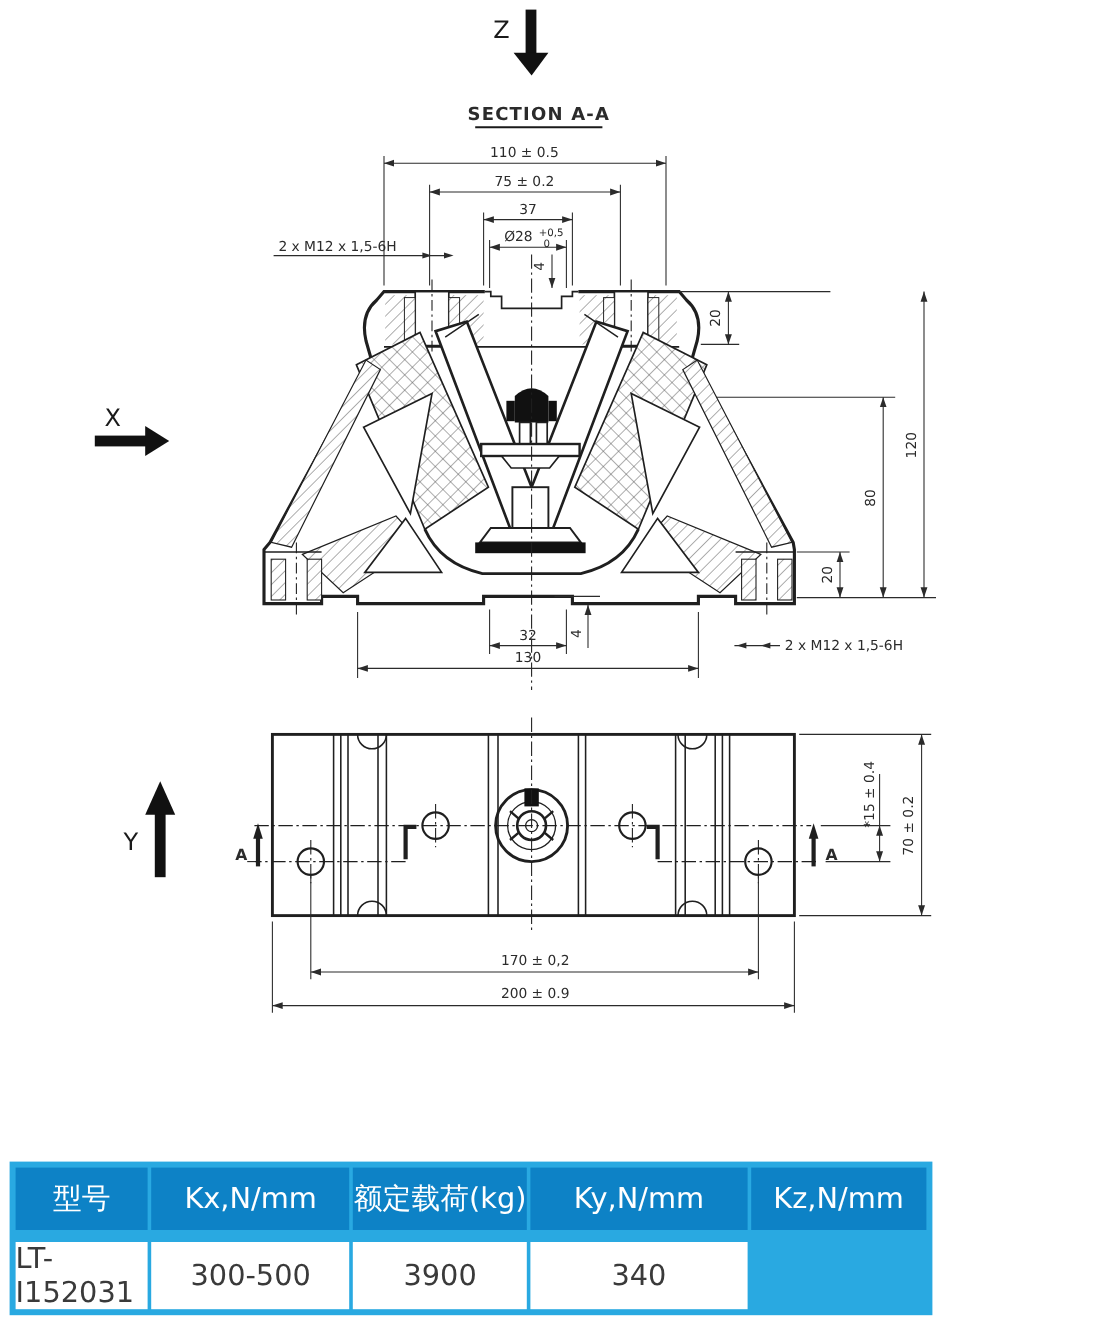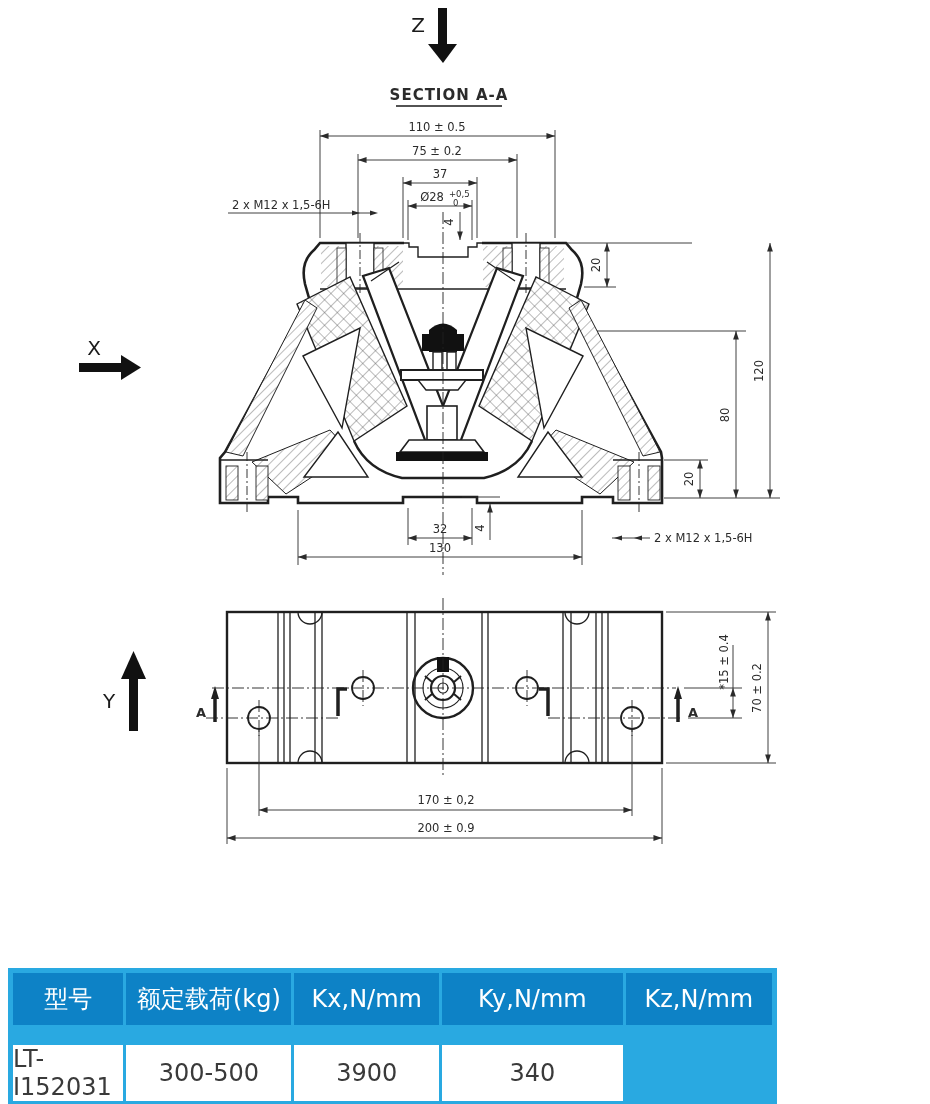--- a/index.html
+++ b/index.html
@@ -8,21 +8,21 @@
   svg text{fill:#2b2b2b;font-family:"DejaVu Sans",sans-serif;}
   .dim{font-size:11.5px;}
   .dimsm{font-size:8.5px;}
   .axis-label{font-size:20px;fill:#1a1a1a;}
   .sec-title{font-size:15px;font-weight:bold;letter-spacing:1px;}
   .a-mark{font-size:13px;font-weight:bold;}
   
   .spec-table{position:absolute;left:8px;top:968px;width:769px;background:var(--frame,#29a9e1);
               padding:5px;box-sizing:border-box;}
   .tbl-grid{display:grid;grid-template-columns:135fr 202fr 177fr 221fr 179fr;gap:3px;}
-  .tbl-grid + .tbl-grid{margin-top:20px;}
+  .tbl-grid + .tbl-grid{margin-top:10px;}
   .th-cell{background:var(--accent,#0d82c6);color:#fff;font-size:24px;height:52px;
            display:flex;align-items:center;justify-content:center;}
   .td-cell{background:#fff;color:#3a3a3a;font-size:24px;height:56px;
            display:flex;align-items:center;justify-content:center;}
 </style>
 </head>
 <body>
 
 <div class="page">
 
@@ -280,22 +280,22 @@
         <line x1="662" y1="768" x2="662" y2="844"></line>
     <line x1="227" y1="838" x2="662" y2="838" marker-start="url(#ma)" marker-end="url(#ma)"></line>
     <text class="dim" x="446" y="832" text-anchor="middle" stroke="none">200 ± 0.9</text>
   </g>
 </svg>
 
 
 <div class="spec-table">
   <div class="tbl-grid">
     <div class="th-cell">型号</div>
+    <div class="th-cell">Kx,N/mm</div>
     <div class="th-cell">额定载荷(kg)</div>
-    <div class="th-cell">Kx,N/mm</div>
     <div class="th-cell">Ky,N/mm</div>
     <div class="th-cell">Kz,N/mm</div>
   </div>
   <div class="tbl-grid">
     <div class="td-cell">LT-I152031</div>
     <div class="td-cell">300-500</div>
     <div class="td-cell">3900</div>
     <div class="td-cell">340</div>
   </div>
 </div>

